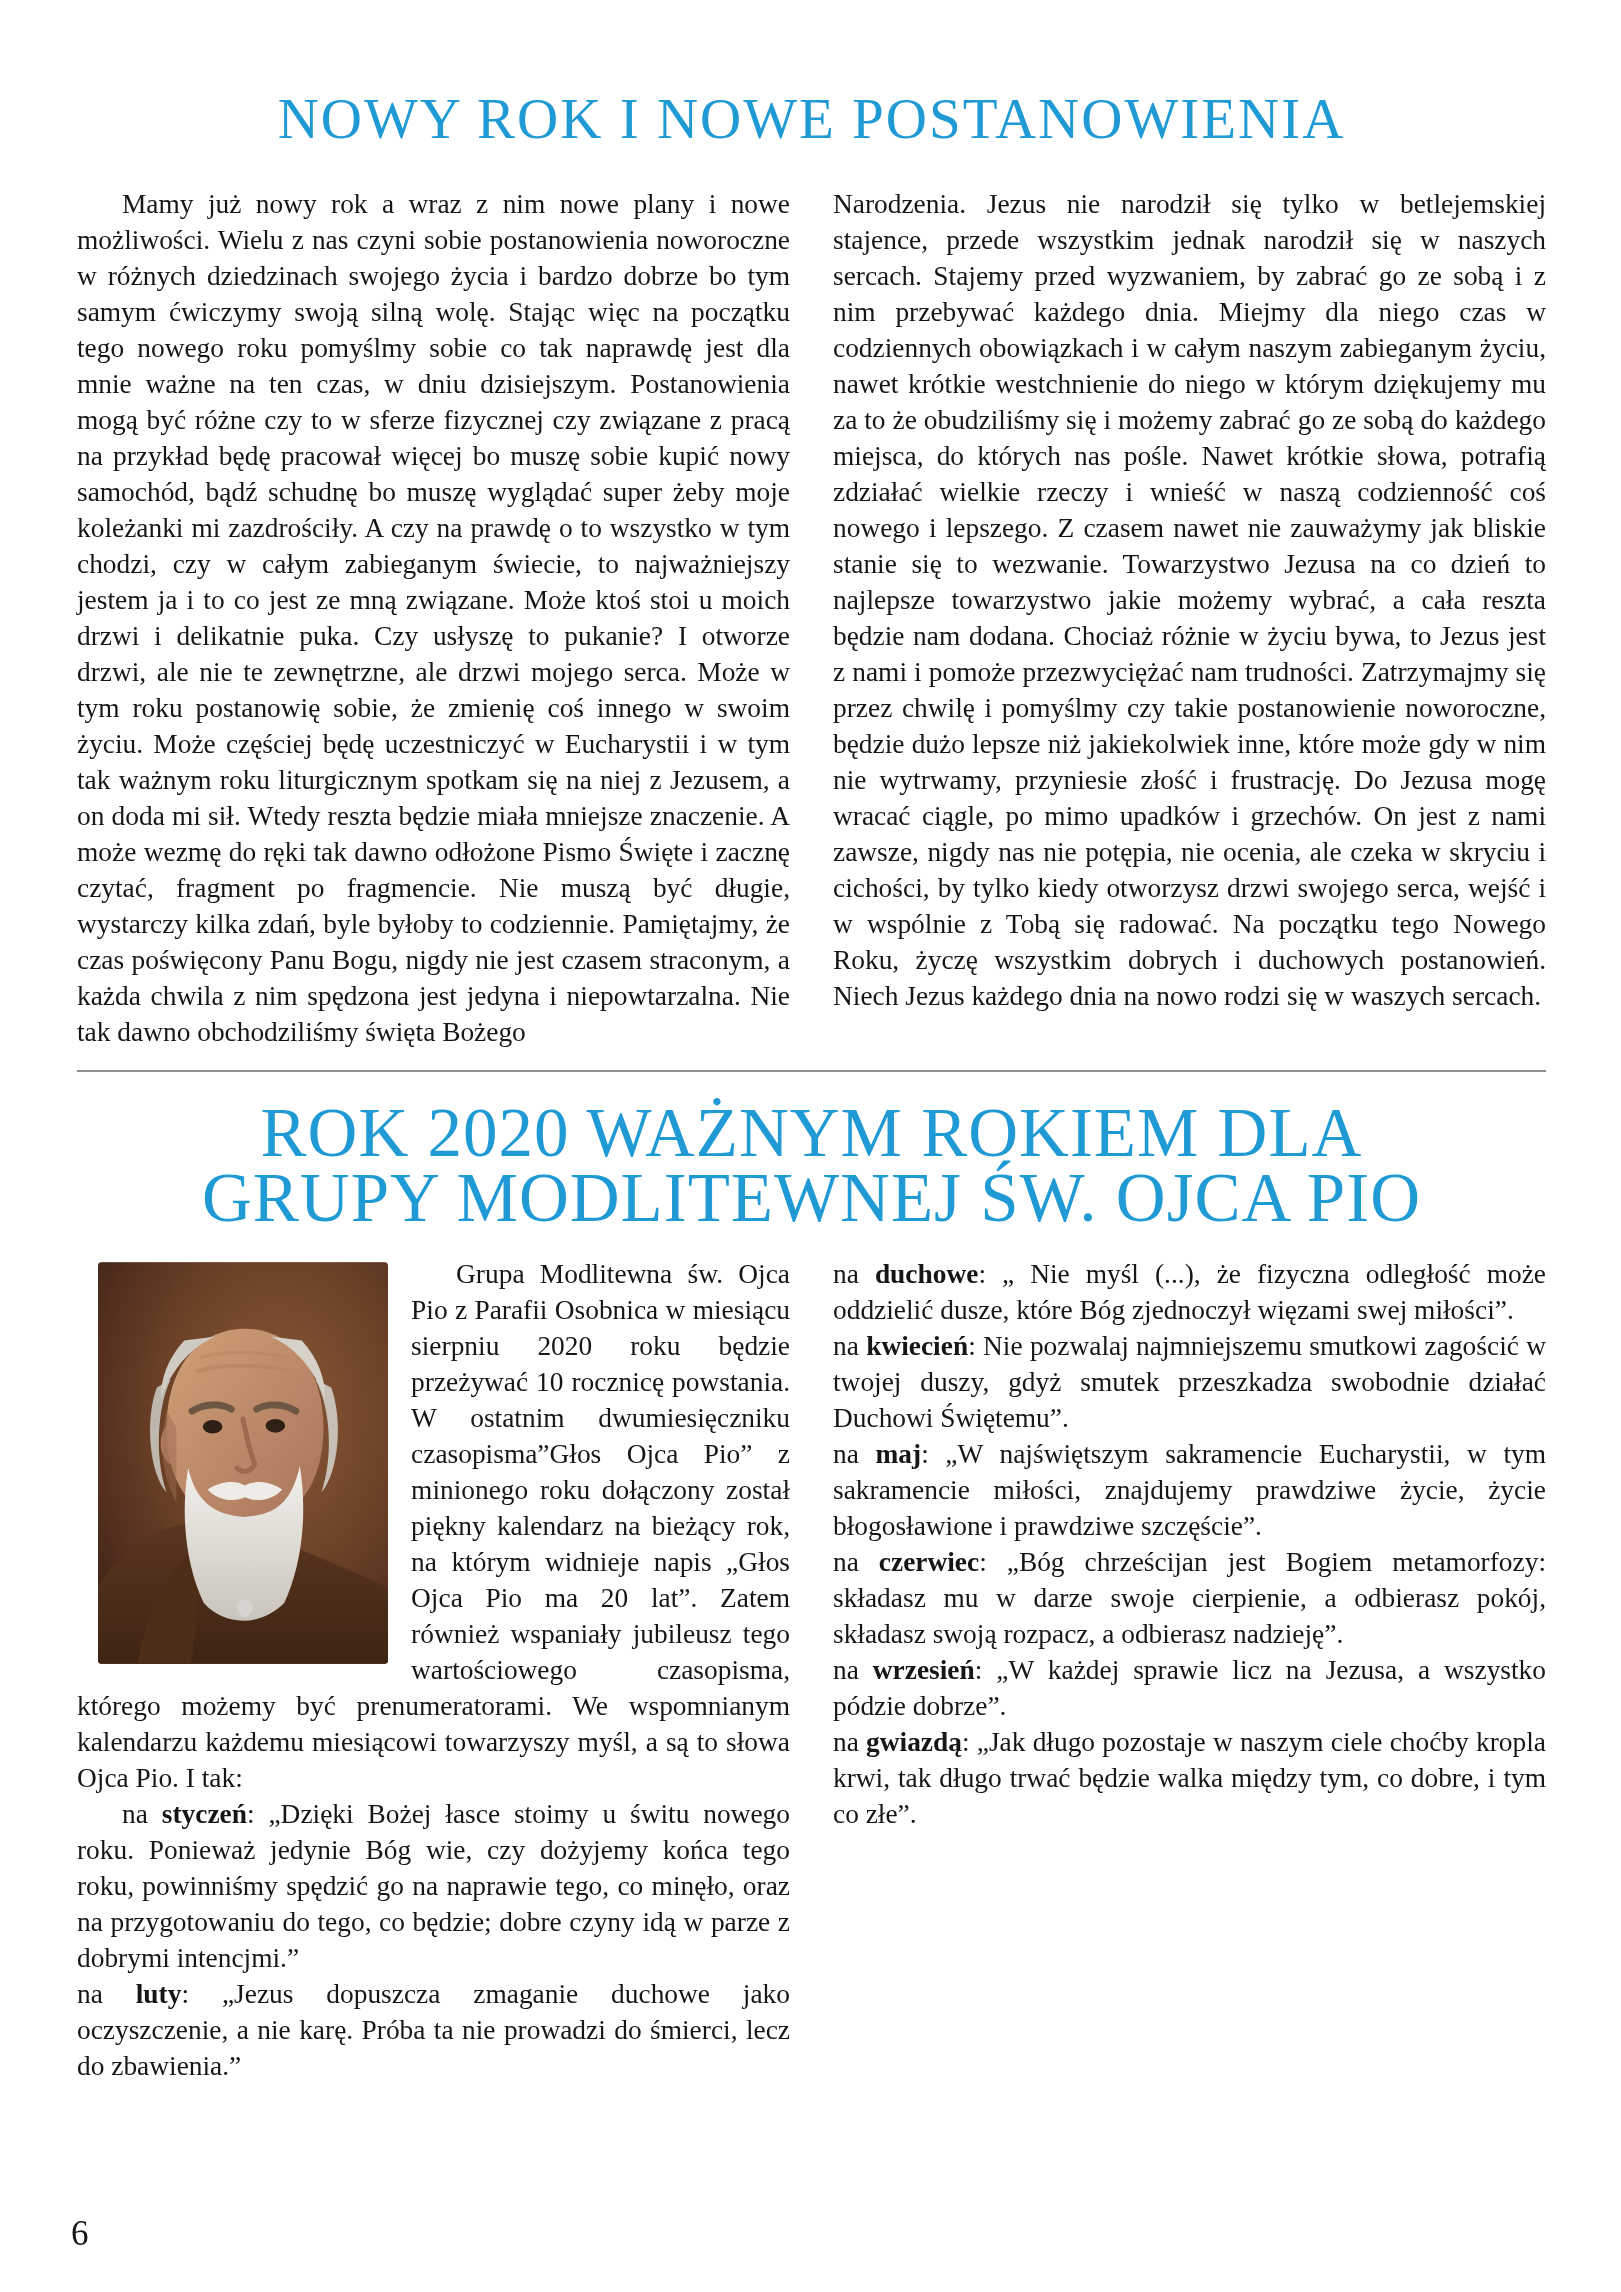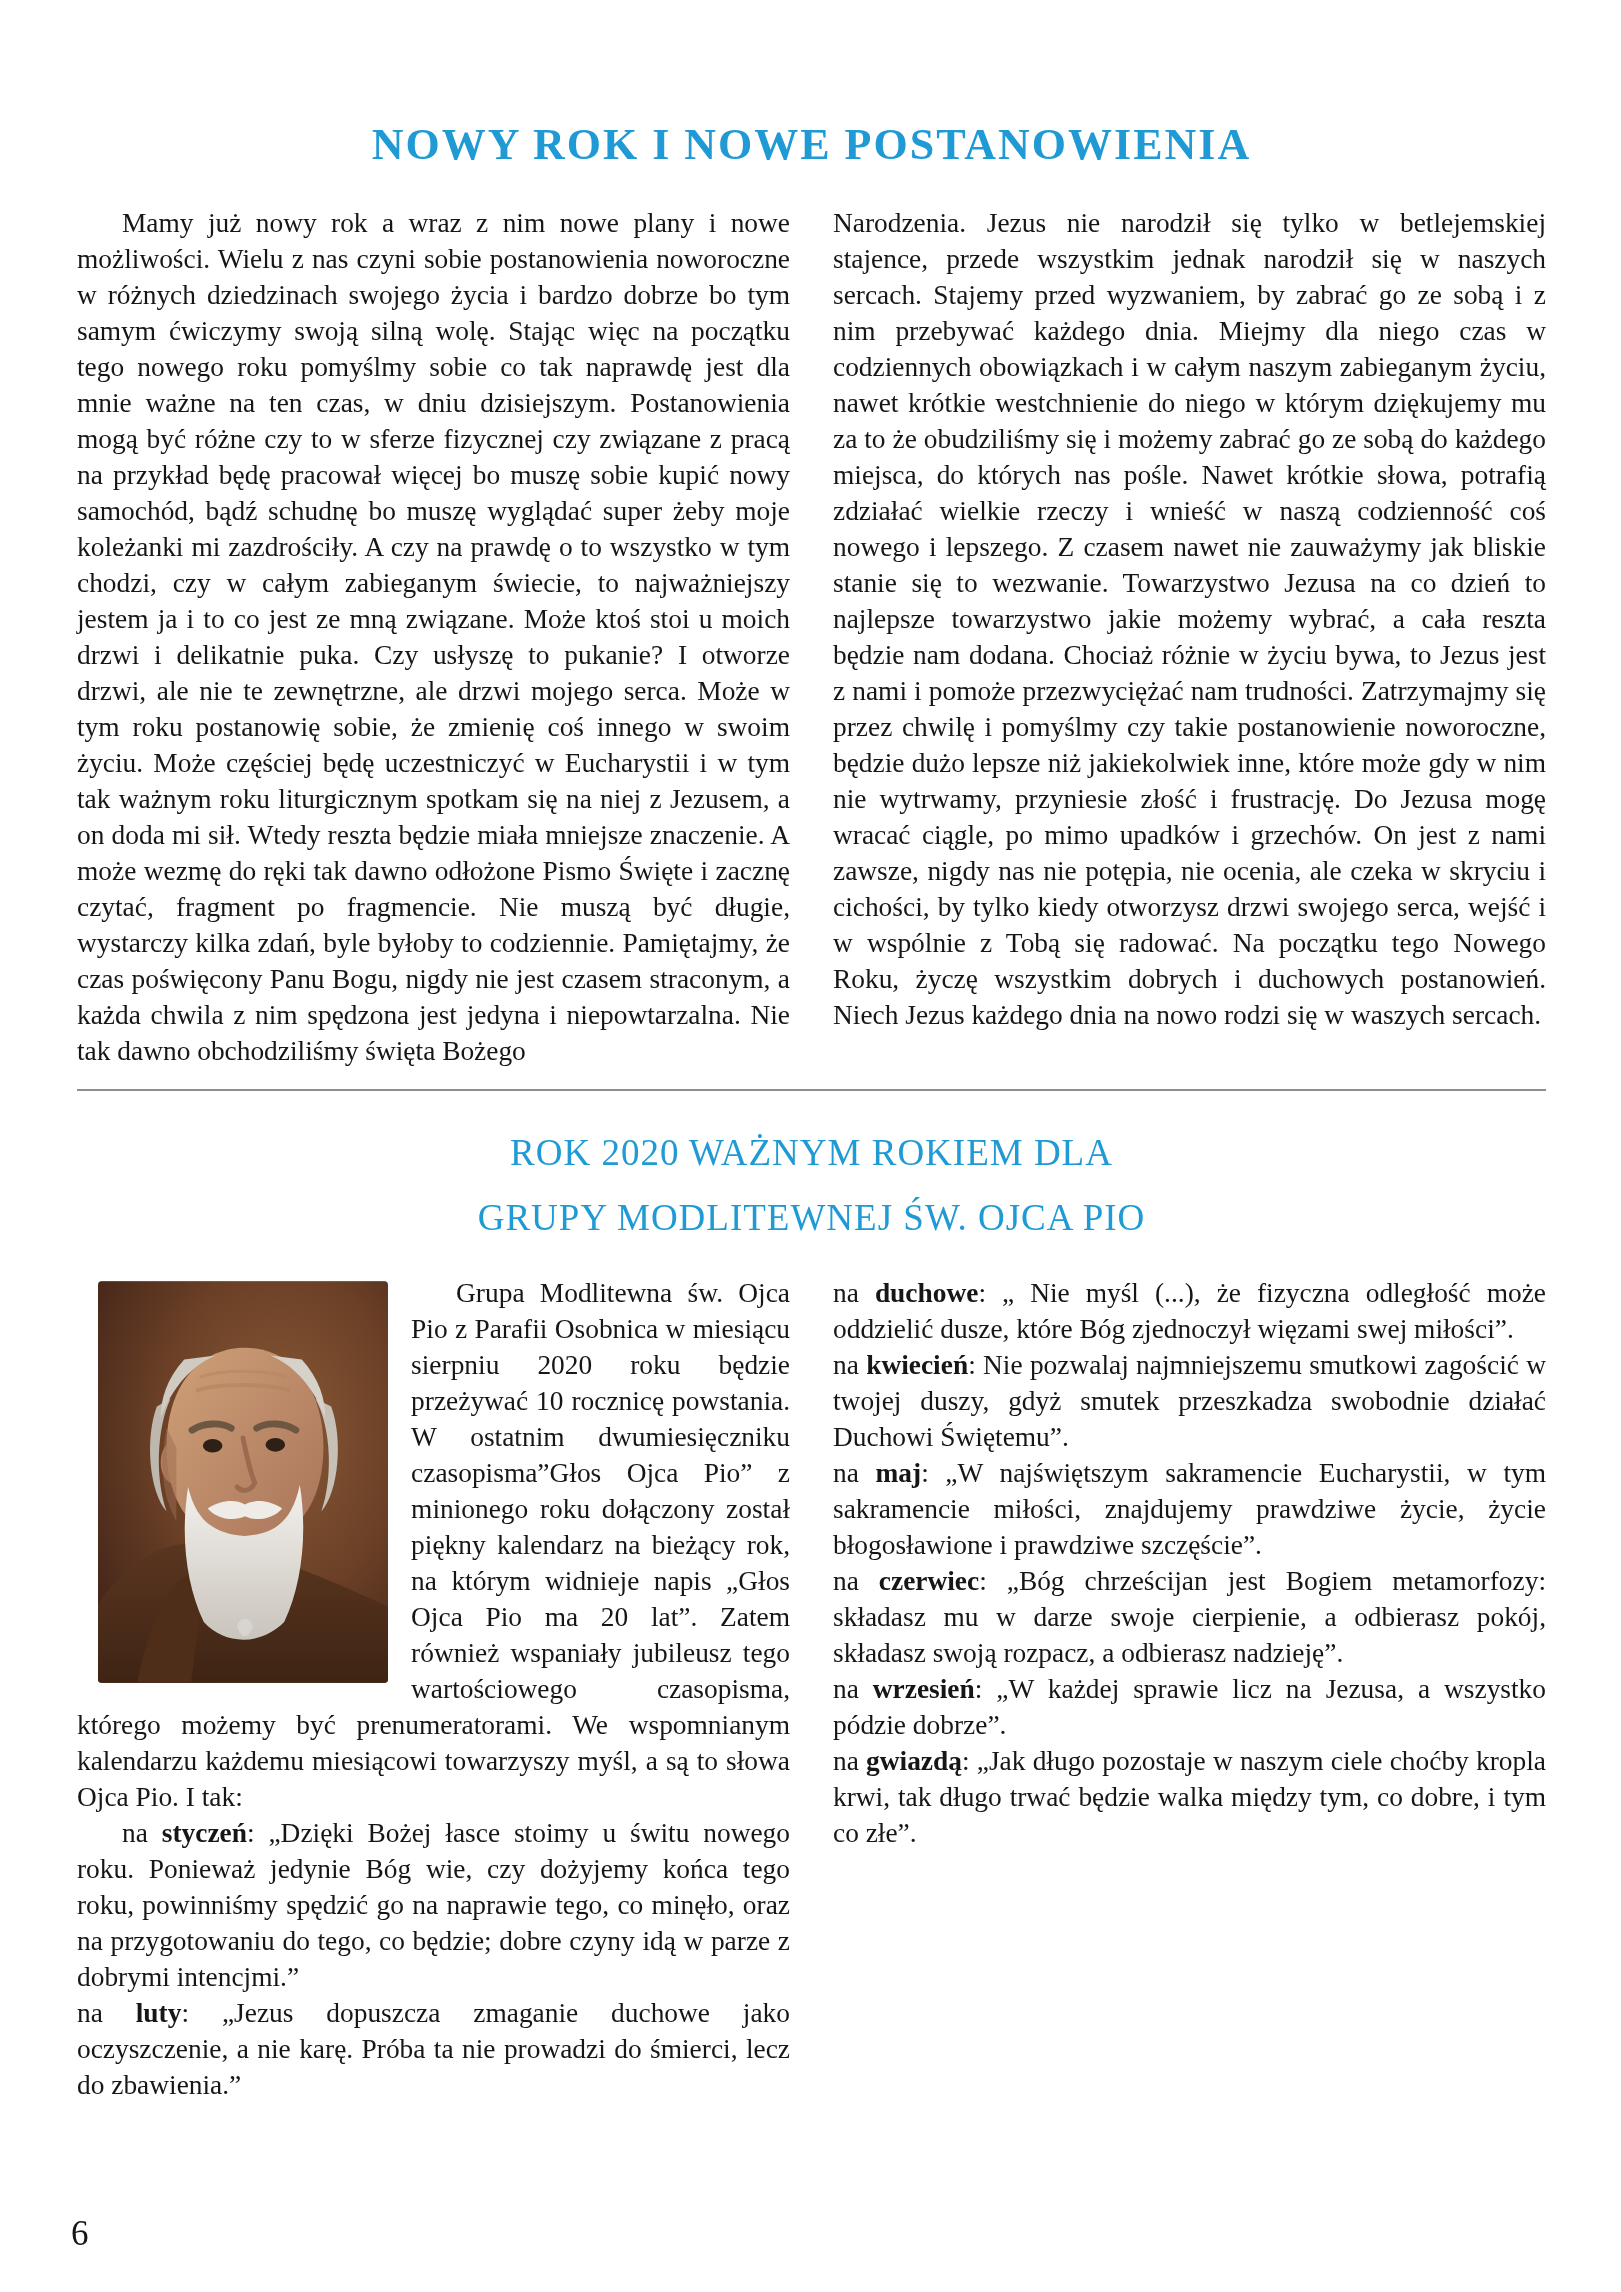--- a/index.html
+++ b/index.html
@@ -13,22 +13,22 @@
     font-family:"Liberation Serif", serif;
     box-sizing:border-box;
     padding:0 75px 0 77px;
   }
   h1,h2{
     font-weight:400;
     color:#1f9ad4;
     text-align:center;
     font-family:"Liberation Serif", serif;
   }
-  h1{font-size:44px;letter-spacing:2px;margin:119px 0 35px;font-weight:bold;}
-  h2{font-size:37px;line-height:65px;letter-spacing:1px;margin:29px 0 25.5px;}
+  h1{font-size:57px;letter-spacing:2px;margin:86px 0 35px;}
+  h2{font-size:69px;line-height:65px;letter-spacing:1px;margin:29px 0 25.5px;}
   .cols{display:flex;gap:43px;align-items:flex-start;}
   .col{flex:1 1 0;min-width:0;}
   .text, .month-entry{
     font-size:27.4px;
     line-height:36px;
     text-align:justify;
     hyphens:auto;
     -webkit-hyphens:auto;
   }
   p{margin:0;}

